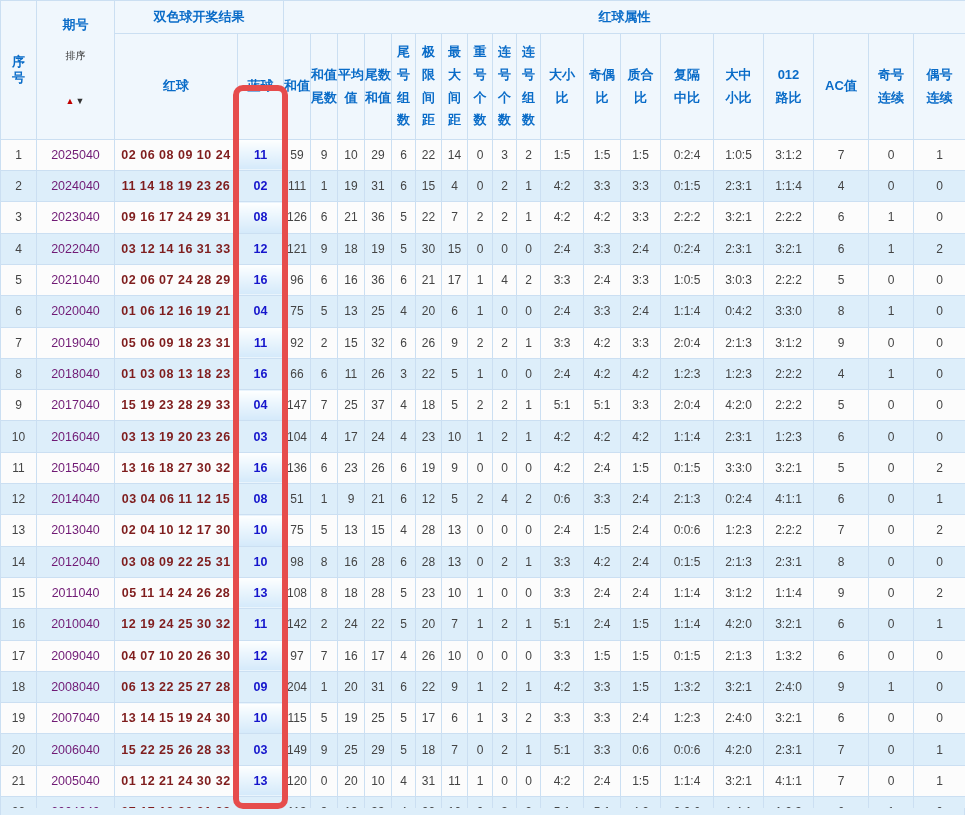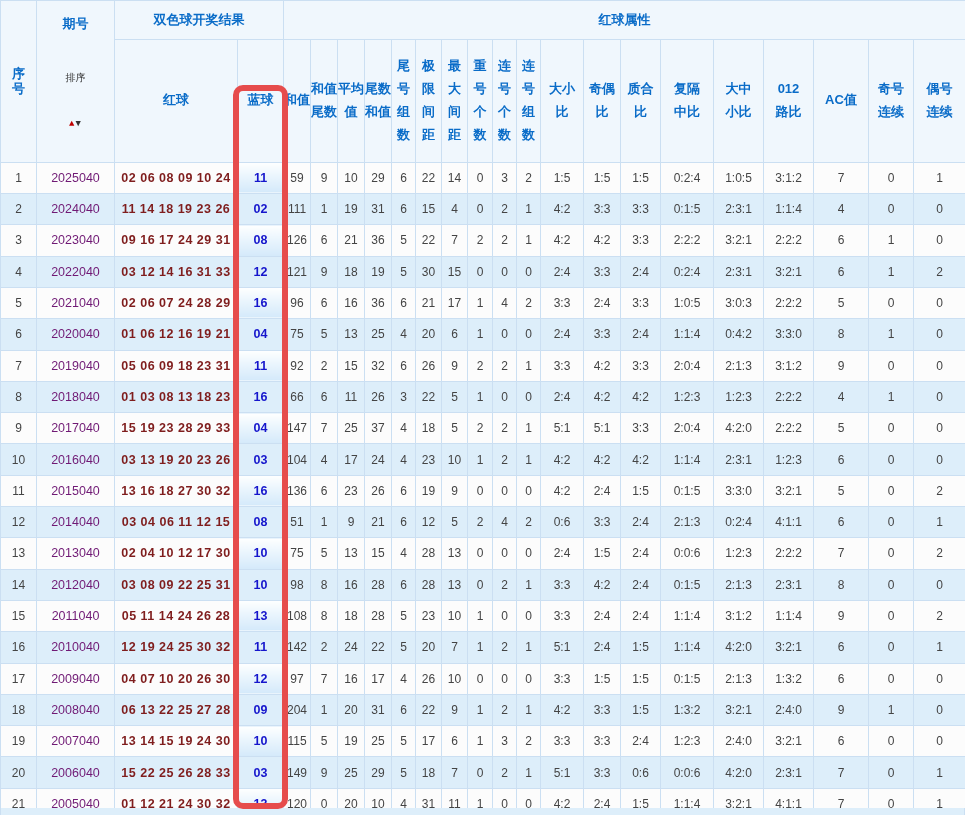--- a/index.html
+++ b/index.html
@@ -10,22 +10,22 @@
   thead th{background:#f0f7fd;color:#0a6cc8;font-weight:bold;font-size:13px;white-space:pre-line;line-height:1.75;}
   tr.gh-row th{height:28px;line-height:1.2;}
   tr.ch-row th{height:57px;}
   tbody td{height:30.3px;font-size:12px;color:#444;background:#fcfcfc;}
   tbody tr.even td{background:#ddeefa;}
   td.seq{color:#444;font-size:12px;}
   td.issue{color:#701a75;font-size:12.5px;}
   td.reds{color:#7f1d1d;font-weight:bold;font-size:12.5px;letter-spacing:0.5px;}
   tbody td.blue-ball{color:#1515cc;font-weight:bold;font-size:12.5px;
     background:linear-gradient(180deg,#feffff 0%,#eaf5fd 45%,#d4e9fa 100%);}
-  .issue-head{display:flex;flex-direction:column;align-items:center;gap:2px;font-family:Liberation Mono, monospace;}
-  .sort-label{display:block;font-size:10px;color:#333;font-weight:normal;line-height:1.1;margin-top:23px;}
+  .issue-head{display:flex;flex-direction:column;align-items:center;gap:2px;}
+  .sort-label{display:block;font-size:10px;color:#333;font-weight:normal;line-height:1.1;}
   .arrows{line-height:0.9;font-size:9px;letter-spacing:1px;}
   .arrow-up{color:#c00000;}
   .arrow-down{color:#333;}
   .highlight-box{position:absolute;left:233px;top:85px;width:55px;height:724px;
     border:6px solid #e64c4c;border-radius:10px;box-sizing:border-box;pointer-events:none;z-index:5;}
   .bottom-strip{position:absolute;left:0;top:808px;width:963px;height:7px;background:#ddeefa;border-left:1px solid #cbdff2;border-right:1px solid #cbdff2;}
 </style>
 </head>
 <body>
 

